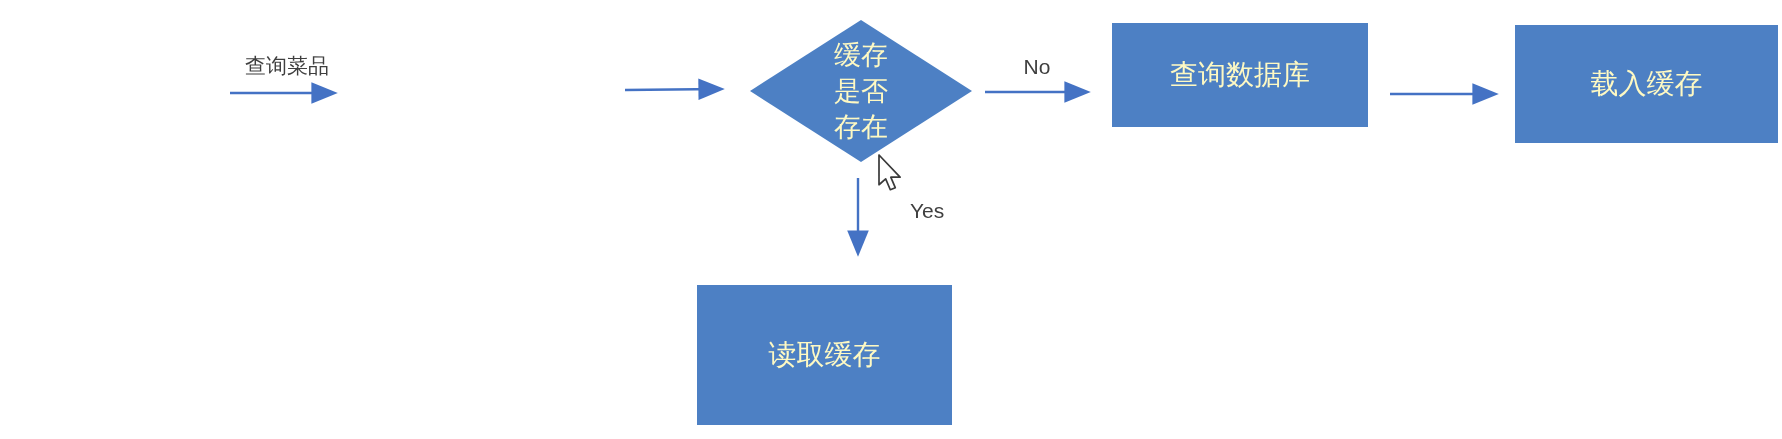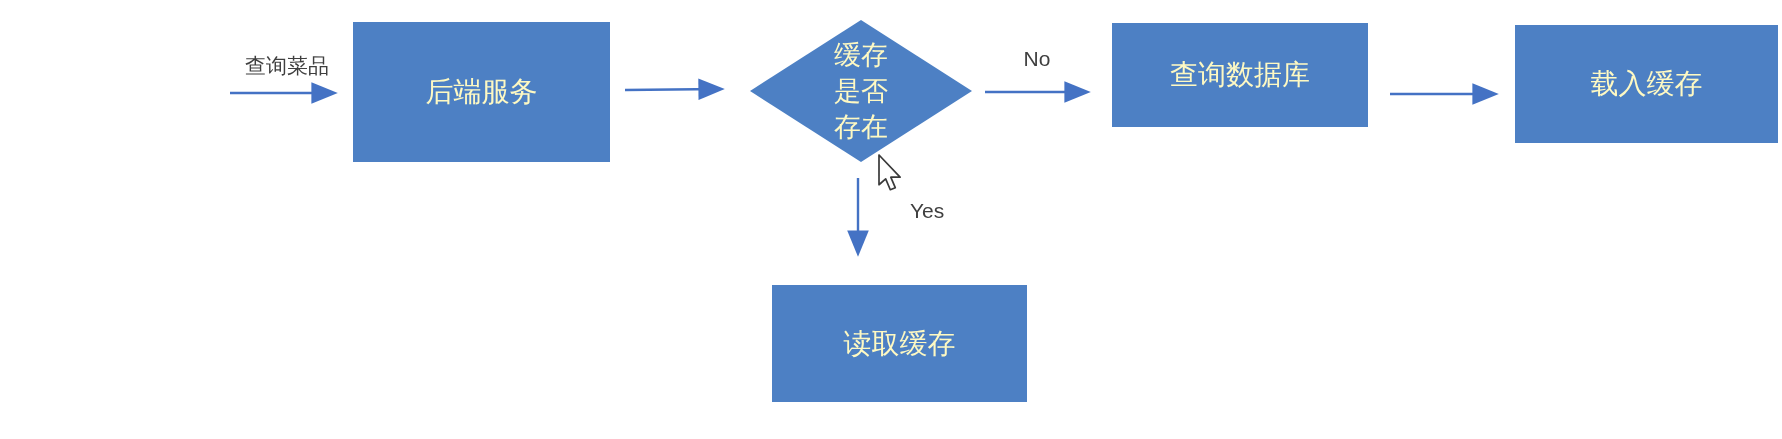--- a/index.html
+++ b/index.html
@@ -62,45 +62,42 @@
     <g stroke="#4472c4" stroke-width="2.4" fill="none">
       <line x1="230" y1="93" x2="333" y2="93" marker-end="url(#arrowhead)"></line>
       <line x1="625" y1="90" x2="720" y2="89" marker-end="url(#arrowhead)"></line>
       <line x1="985" y1="92" x2="1086" y2="92" marker-end="url(#arrowhead)"></line>
       <line x1="1390" y1="94" x2="1494" y2="94" marker-end="url(#arrowhead)"></line>
       <line x1="858" y1="178" x2="858" y2="252" marker-end="url(#arrowhead)"></line>
     </g>
   </svg>
 
 
-  <div class="node" style="left:353px; top:22px; width:257px; height:140px; background:#4d80c4;">
-    <span>后端服务</span>
-  </div>
 
   <div class="node node-diamond" style="left:750px; top:20px; width:222px; height:142px; background:#4d80c4;">
     <span>缓存</span>
     <span>是否</span>
     <span>存在</span>
   </div>
 
   <div class="node" style="left:1112px; top:23px; width:256px; height:104px; background:#4d80c4;">
     <span>查询数据库</span>
   </div>
 
   <div class="node" style="left:1515px; top:25px; width:263px; height:118px; background:#4d80c4;">
     <span>载入缓存</span>
   </div>
 
-  <div class="node" style="left:772px; top:285px; width:255px; height:117px; background:#4d80c4;">
+  <div class="node" style="left:697px; top:285px; width:255px; height:140px; background:#4d80c4;">
     <span>读取缓存</span>
   </div>
 
   <div class="edge-label centered" style="left:226px; top:52px; width:122px;">查询菜品</div>
 
-  <div class="edge-label centered" style="left:1007px; top:47px; width:60px;">No</div>
+  <div class="edge-label centered" style="left:1007px; top:55px; width:60px;">No</div>
 
   <div class="edge-label" style="left:910px; top:199px;">Yes</div>
 
   <svg class="overlay" viewBox="0 0 1782 439" xmlns="http://www.w3.org/2000/svg">
     <g transform="translate(879,155) scale(1.55)">
       <path d="M0,0 L0,19.2 L4.3,15.4 L7.3,22.4 L10.5,21.1 L7.6,14.3 L13.6,14.3 Z" fill="#ffffff" stroke="#3a3a3a" stroke-width="1.1" stroke-linejoin="round"></path>
     </g>
   </svg>
 
 </div>

